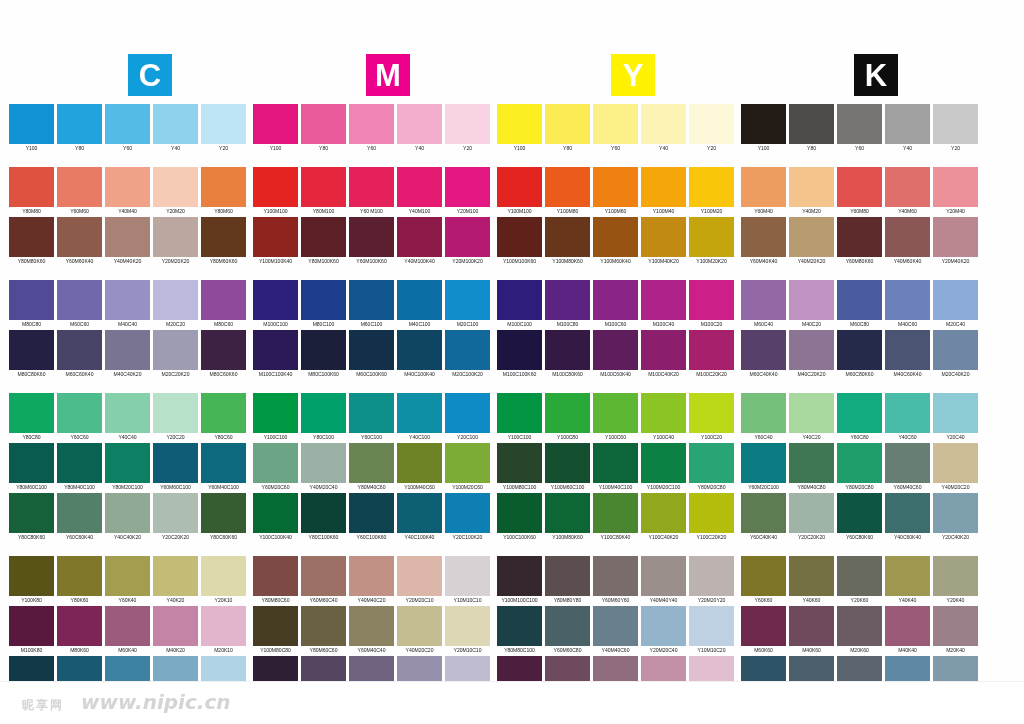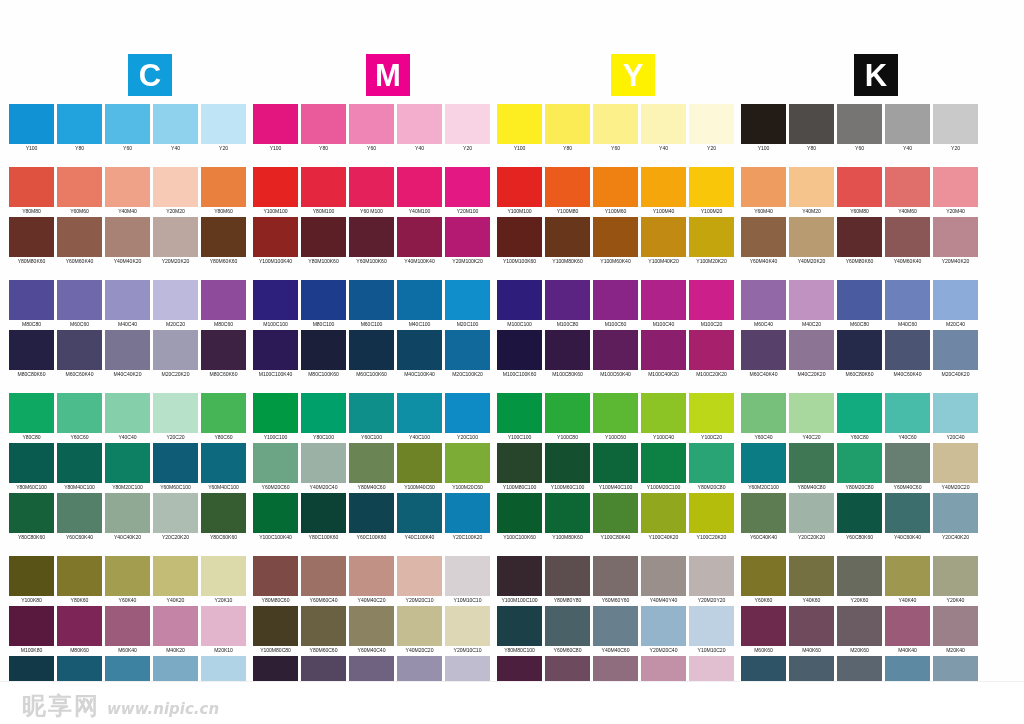--- a/index.html
+++ b/index.html
@@ -84,22 +84,22 @@
   #wm{
     position:absolute;
     left:22px;top:8px;
     font-size:17px;
     color:#d4d4d4;
     font-weight:bold;
     letter-spacing:1px;
     font-family:"DejaVu Sans",sans-serif;
     white-space:nowrap;
   }
-  #wm .cn{font-size:24px;letter-spacing:2px;}
-  #wm .url{font-size:15px;font-style:italic;letter-spacing:0px;}
+  #wm .cn{font-size:12px;letter-spacing:2px;}
+  #wm .url{font-size:20px;font-style:italic;letter-spacing:0px;margin-left:10px;}
   #idbox{
     position:absolute;
     right:10px;top:6px;
     background:#d9d9d9;
     color:#f4f4f4;
     font-size:10px;
     padding:4px 7px 4px 7px;
     letter-spacing:0px;
     font-family:"Liberation Sans","DejaVu Sans",sans-serif;
     white-space:nowrap;

